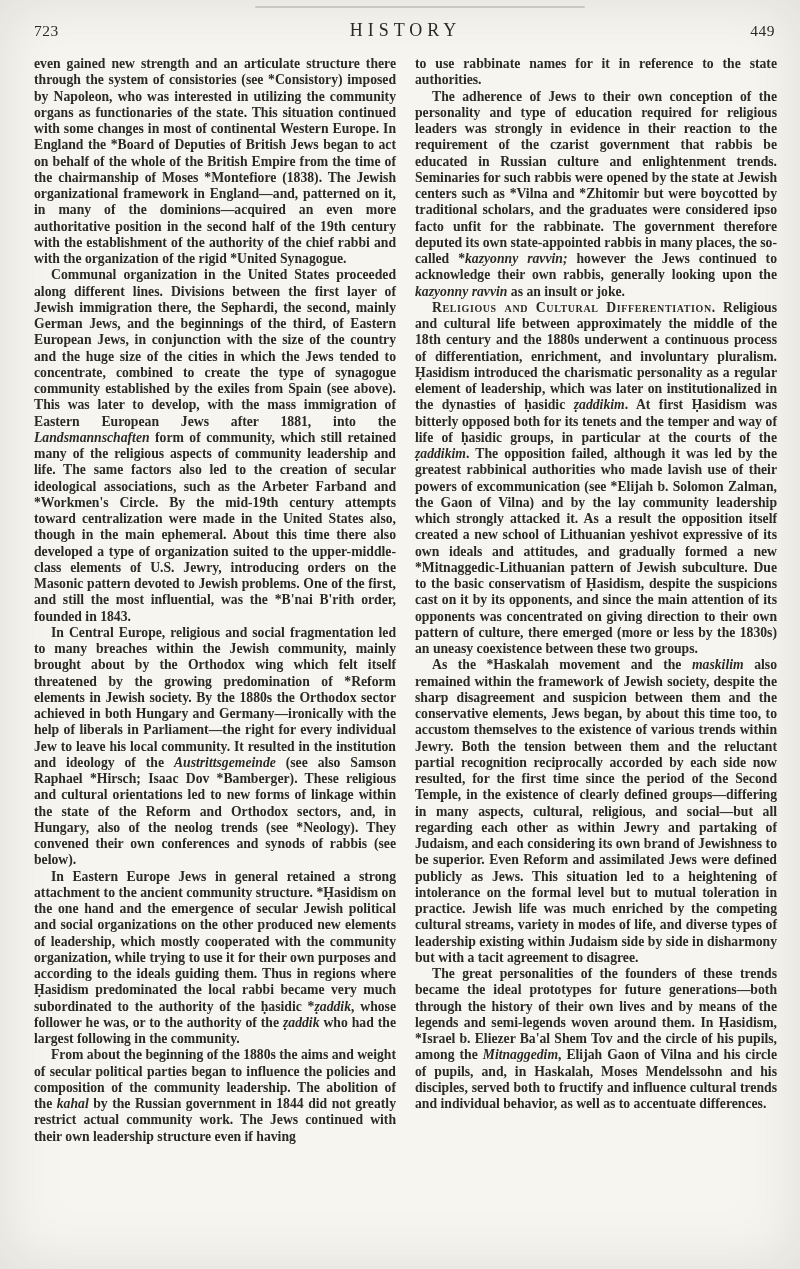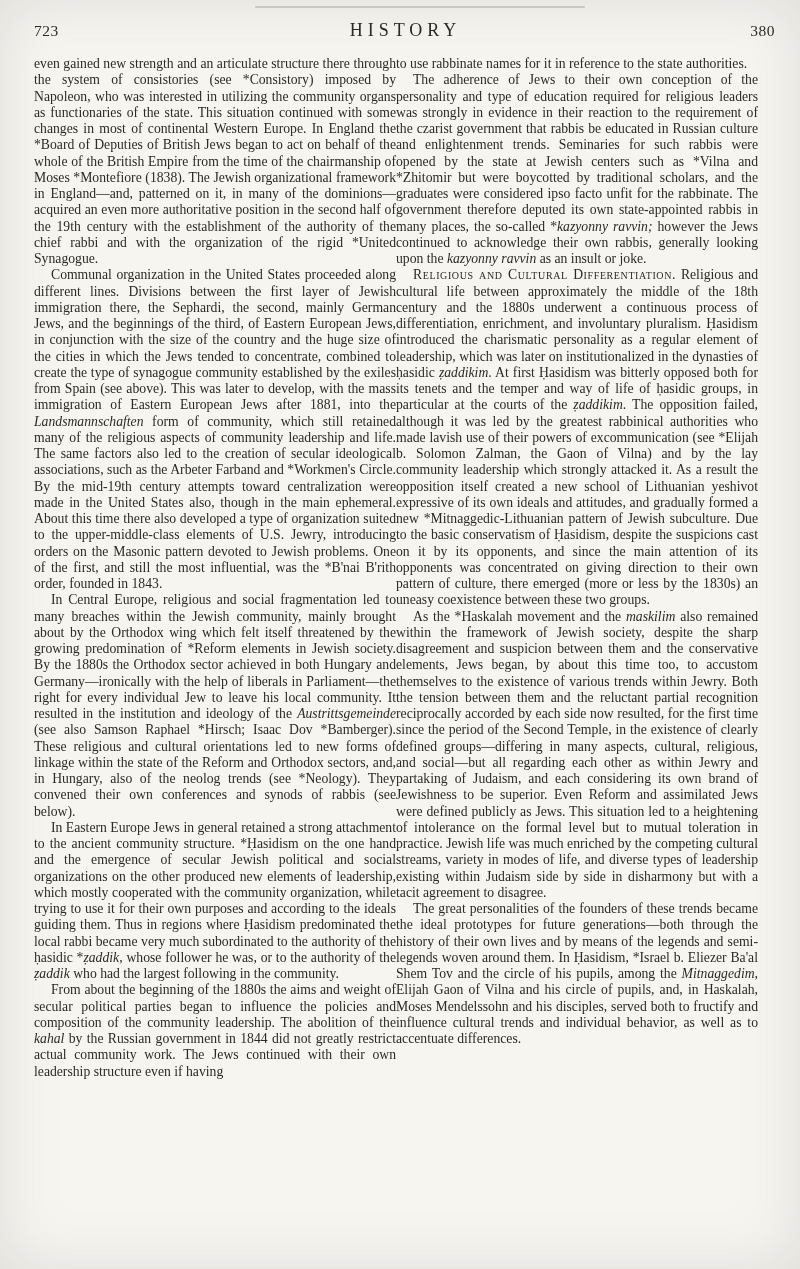--- a/index.html
+++ b/index.html
@@ -34,20 +34,22 @@
   .pn-left  { position: absolute; left: 0;  top: 4px; }
   .pn-right { position: absolute; right: 2px; top: 4px; }
   .head-title {
     position: absolute; left: 50%; top: 2px;
     transform: translateX(-50%);
     font-size: 18px;
     letter-spacing: 5px;
   }
   .columns {
     display: flex;
+    gap: 19px;
+    font-weight: bold;
   }
   .col {
     width: 362px;
     font-size: 13.7px;
     line-height: 16.25px;
     text-align: justify;
     text-justify: inter-word;
   }
   .col p { margin: 0; }
   .col p.indent { text-indent: 17px; }
@@ -55,21 +57,21 @@
   .smallcaps { font-variant: small-caps; letter-spacing: 0.6px; }
 </style>
 </head>
 <body>
 
 <div class="scan">
 
   <div class="running-head">
     <span class="pn-left">723</span>
     <span class="head-title">HISTORY</span>
-    <span class="pn-right">380</span>
+    <span class="pn-right">449</span>
   </div>
 
   <div class="columns">
 
     <div class="col">
       <p class="para"><span>even gained new strength and an articulate structure there through the system of consistories (see *Consistory) imposed by Napoleon, who was interested in utilizing the community organs as functionaries of the state. This situation continued with some changes in most of continental Western Europe. In England the *Board of Deputies of British Jews began to act on behalf of the whole of the British Empire from the time of the chairmanship of Moses *Montefiore (1838). The Jewish organizational framework in England—and, patterned on it, in many of the dominions—acquired an even more authoritative position in the second half of the 19th century with the establishment of the authority of the chief rabbi and with the organization of the rigid *United Synagogue.</span></p>
       <p class="para indent"><span>Communal organization in the United States proceeded along different lines. Divisions between the first layer of Jewish immigration there, the Sephardi, the second, mainly German Jews, and the beginnings of the third, of Eastern European Jews, in conjunction with the size of the country and the huge size of the cities in which the Jews tended to concentrate, combined to create the type of synagogue community established by the exiles from Spain (see above). This was later to develop, with the mass immigration of Eastern European Jews after 1881, into the </span><span class="italic">Landsmannschaften</span><span> form of community, which still retained many of the religious aspects of community leadership and life. The same factors also led to the creation of secular ideological associations, such as the Arbeter Farband and *Workmen's Circle. By the mid-19th century attempts toward centralization were made in the United States also, though in the main ephemeral. About this time there also developed a type of organization suited to the upper-middle-class elements of U.S. Jewry, introducing orders on the Masonic pattern devoted to Jewish problems. One of the first, and still the most influential, was the *B'nai B'rith order, founded in 1843.</span></p>
       <p class="para indent"><span>In Central Europe, religious and social fragmentation led to many breaches within the Jewish community, mainly brought about by the Orthodox wing which felt itself threatened by the growing predomination of *Reform elements in Jewish society. By the 1880s the Orthodox sector achieved in both Hungary and Germany—ironically with the help of liberals in Parliament—the right for every individual Jew to leave his local community. It resulted in the institution and ideology of the </span><span class="italic">Austrittsgemeinde</span><span> (see also Samson Raphael *Hirsch; Isaac Dov *Bamberger). These religious and cultural orientations led to new forms of linkage within the state of the Reform and Orthodox sectors, and, in Hungary, also of the neolog trends (see *Neology). They convened their own conferences and synods of rabbis (see below).</span></p>
       <p class="para indent"><span>In Eastern Europe Jews in general retained a strong attachment to the ancient community structure. *Ḥasidism on the one hand and the emergence of secular Jewish political and social organizations on the other produced new elements of leadership, which mostly cooperated with the community organization, while trying to use it for their own purposes and according to the ideals guiding them. Thus in regions where Ḥasidism predominated the local rabbi became very much subordinated to the authority of the ḥasidic *</span><span class="italic">ẓaddik</span><span>, whose follower he was, or to the authority of the </span><span class="italic">ẓaddik</span><span> who had the largest following in the community.</span></p>
       <p class="para indent"><span>From about the beginning of the 1880s the aims and weight of secular political parties began to influence the policies and composition of the community leadership. The abolition of the </span><span class="italic">kahal</span><span> by the Russian government in 1844 did not greatly restrict actual community work. The Jews continued with their own leadership structure even if having</span></p>

